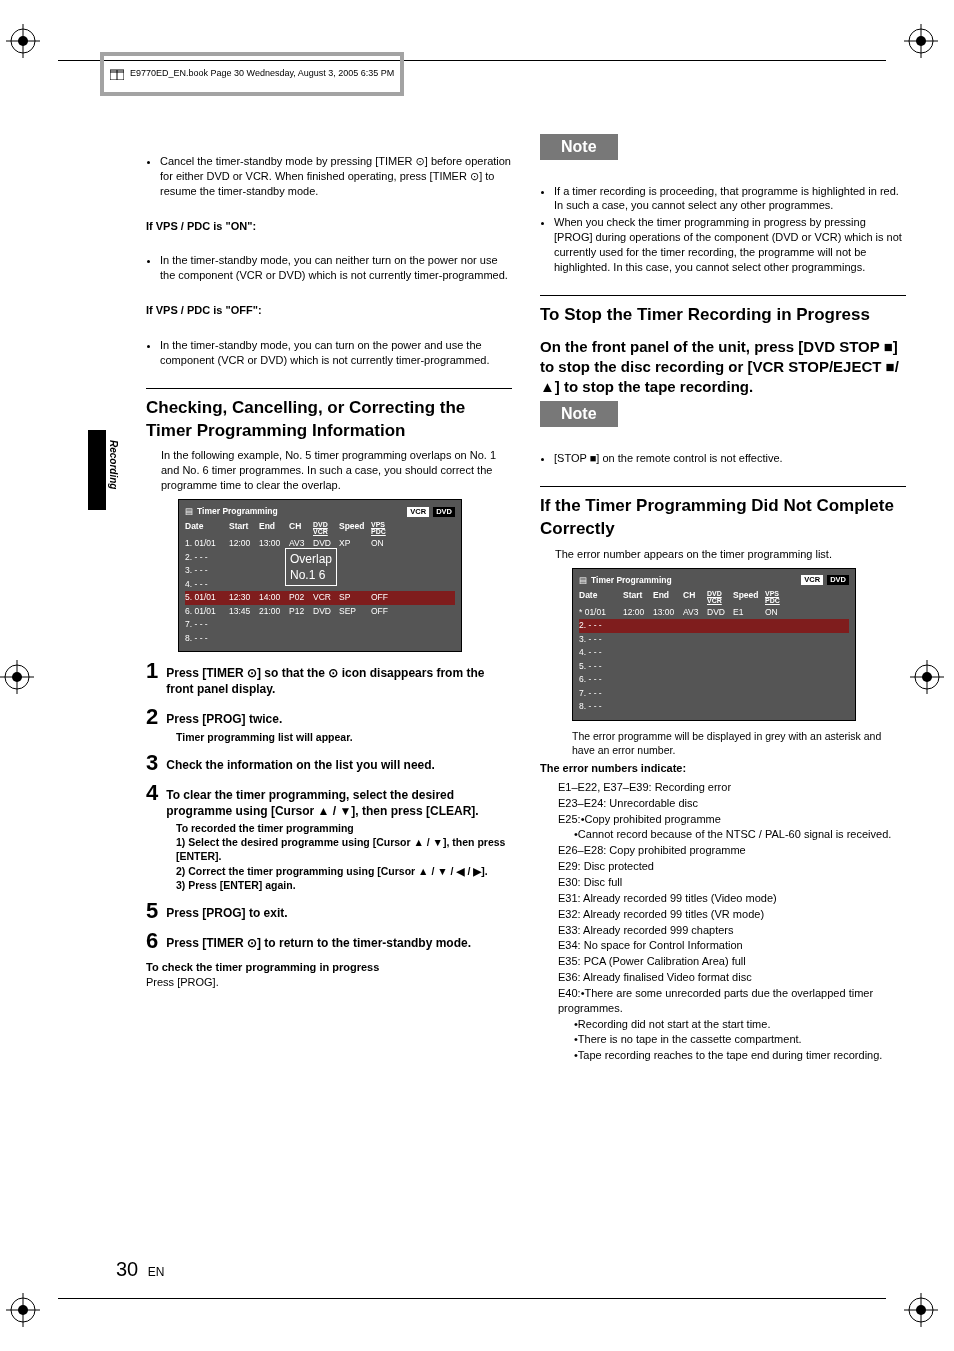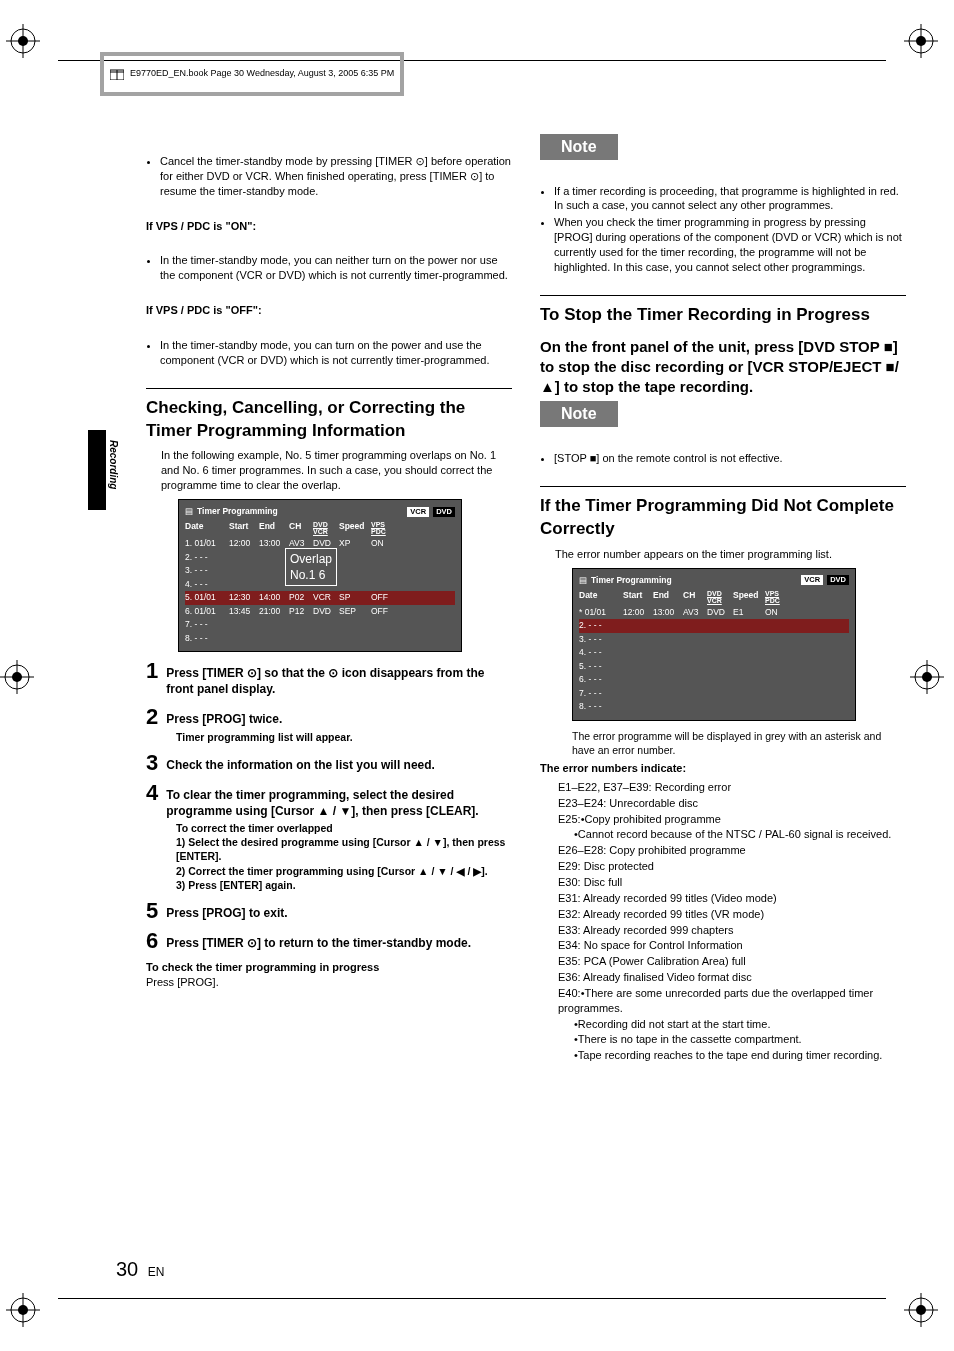--- a/index.html
+++ b/index.html
@@ -247,21 +247,21 @@
         </div>
       <div class="small">Timer programming list will appear.</div>
       <div class="step">
           <div class="num">3</div>
           <div class="txt">Check the information on the list you will need.</div>
         </div>
       <div class="step">
           <div class="num">4</div>
           <div class="txt">To clear the timer programming, select the desired programme using [Cursor ▲ / ▼], then press [CLEAR].</div>
         </div>
-      <div class="small bold">To correct the timer overlapped</div>
+      <div class="small bold">To recorded the timer programming</div>
       <div class="small">1) Select the desired programme using [Cursor ▲ / ▼], then press [ENTER].</div>
       <div class="small">2) Correct the timer programming using [Cursor ▲ / ▼ / ◀ / ▶].</div>
       <div class="small">3) Press [ENTER] again.</div>
       <div class="step">
           <div class="num">5</div>
           <div class="txt">Press [PROG] to exit.</div>
         </div>
       <div class="step">
           <div class="num">6</div>
           <div class="txt">Press [TIMER ⊙] to return to the timer-standby mode.</div>

